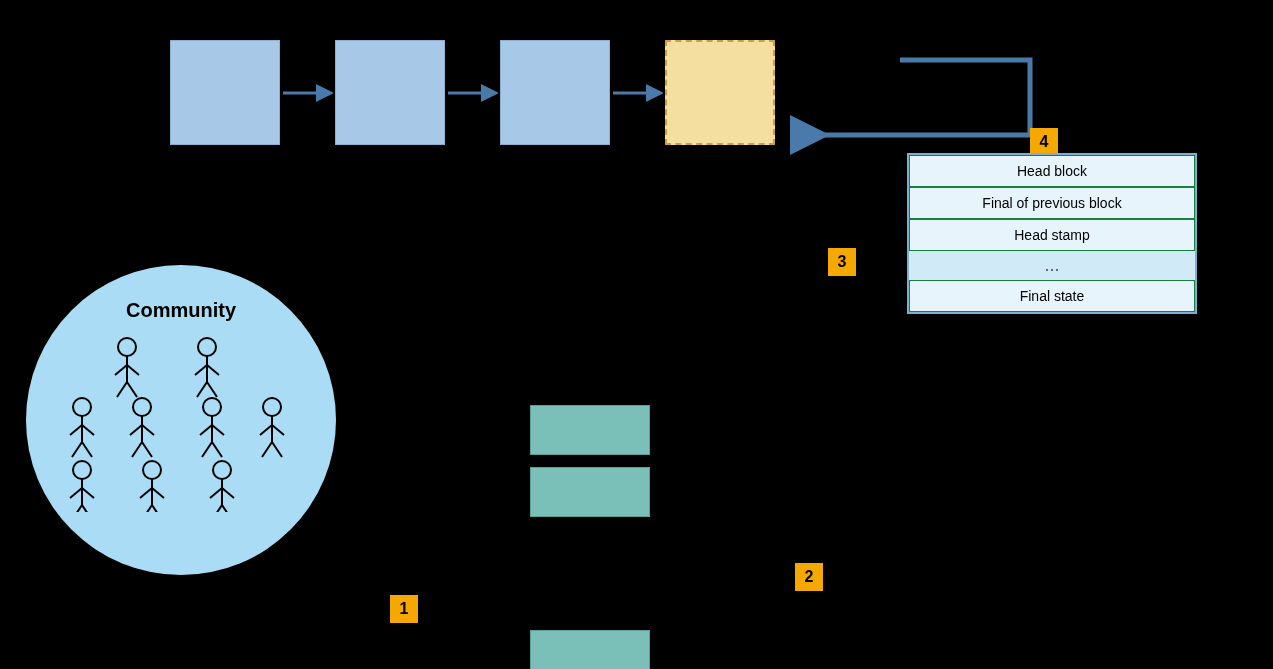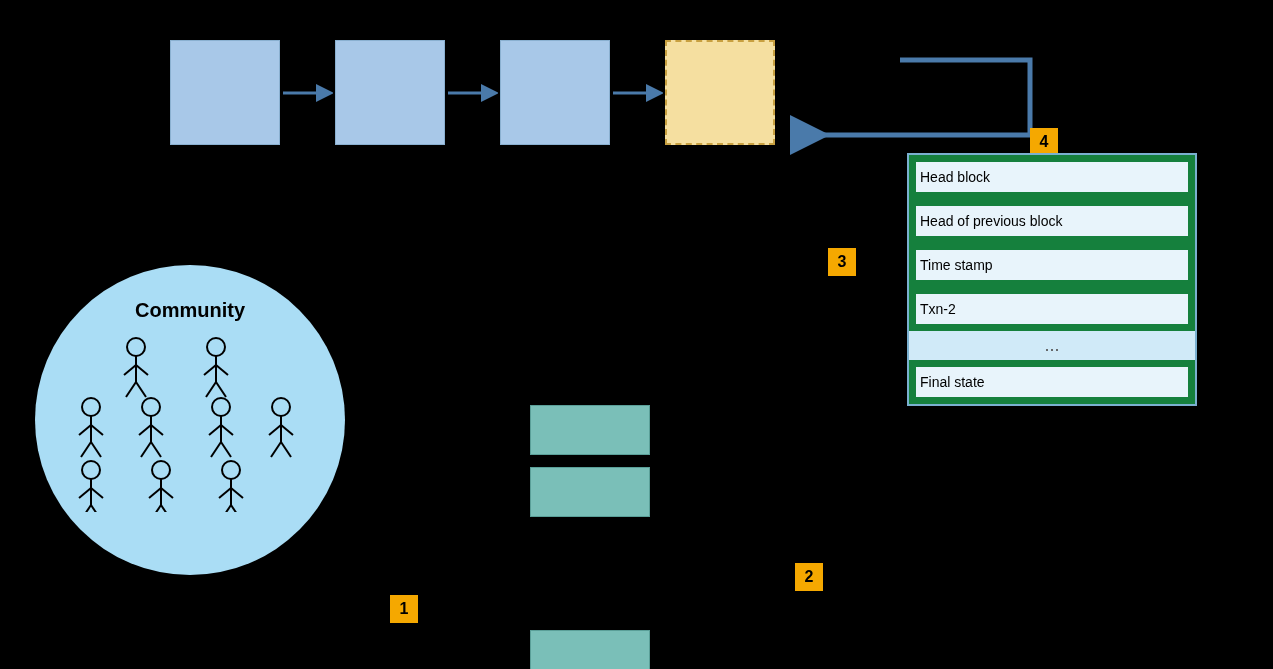--- a/index.html
+++ b/index.html
@@ -65,21 +65,21 @@
 
     .badge-1 { top: 595px; left: 390px; }
     .badge-2 { top: 563px; left: 795px; }
     .badge-3 { top: 248px; left: 828px; }
     .badge-4 { top: 128px; left: 1030px; }
 
     
     .community-circle {
       position: absolute;
       top: 265px;
-      left: 35px;
+      left: 26px;
       width: 310px;
       height: 310px;
       border-radius: 50%;
       background: #aaddf5;
       display: flex;
       flex-direction: column;
       align-items: center;
       justify-content: center;
     }
 
@@ -95,21 +95,22 @@
     .block-panel {
       position: absolute;
       top: 153px;
       left: 907px;
       width: 290px;
       background: #d0eaf8;
       border: 2px solid #7ab0d0;
     }
 
     .block-panel-row {
-      border: 7px solid #15803d;
+      border: 1px solid #15803d;
+      text-align: center;
       padding: 7px 4px;
       font-size: 14px;
       color: #000;
       background: #e8f4fb;
     }
 
     .block-panel-row.dashed-row {
       border: none;
       text-align: center;
       color: #555;
@@ -300,23 +301,22 @@
     </g>
   </svg>
 </div>
 
 <div class="teal-block teal-block-1"></div>
 <div class="teal-block teal-block-2"></div>
 <div class="teal-block teal-block-3"></div>
 
 <div class="block-panel">
   <div class="block-panel-row">Head block</div>
-  <div class="block-panel-row">Head of previous block</div>
-  <div class="block-panel-row">Time stamp</div>
-  <div class="block-panel-row">Txn-2</div>
+  <div class="block-panel-row">Final of previous block</div>
+  <div class="block-panel-row">Head stamp</div>
   <div class="block-panel-row dashed-row">...</div>
   <div class="block-panel-row">Final state</div>
 </div>
 
 <div class="badge badge-1">
   <span>1</span>
 </div>
 <div class="badge badge-2">
   <span>2</span>
 </div>

